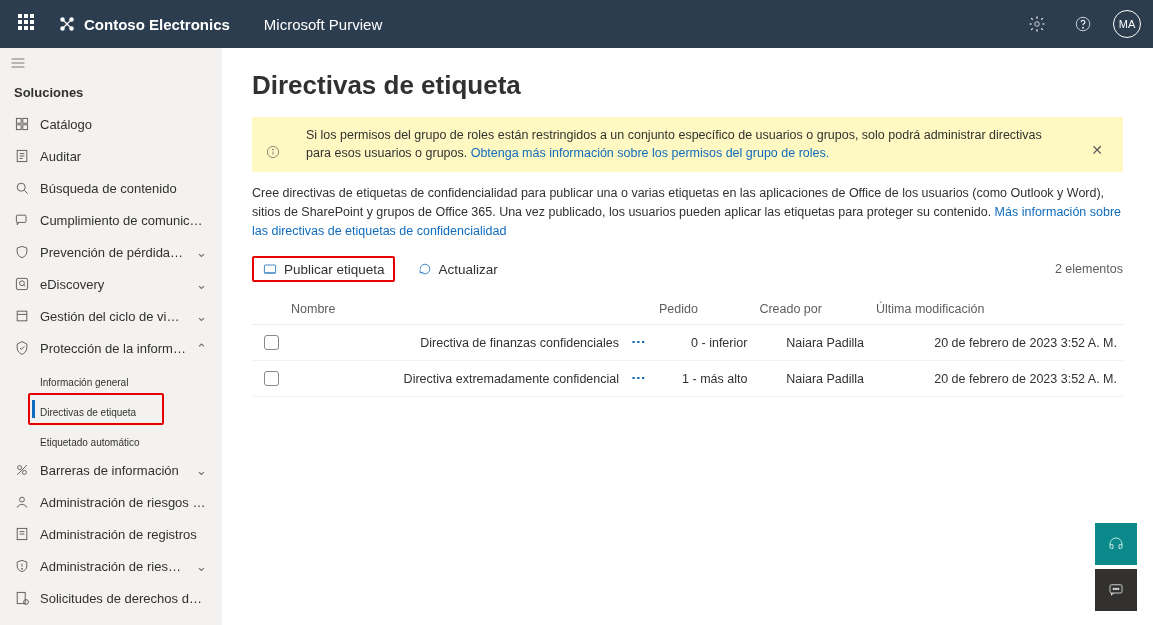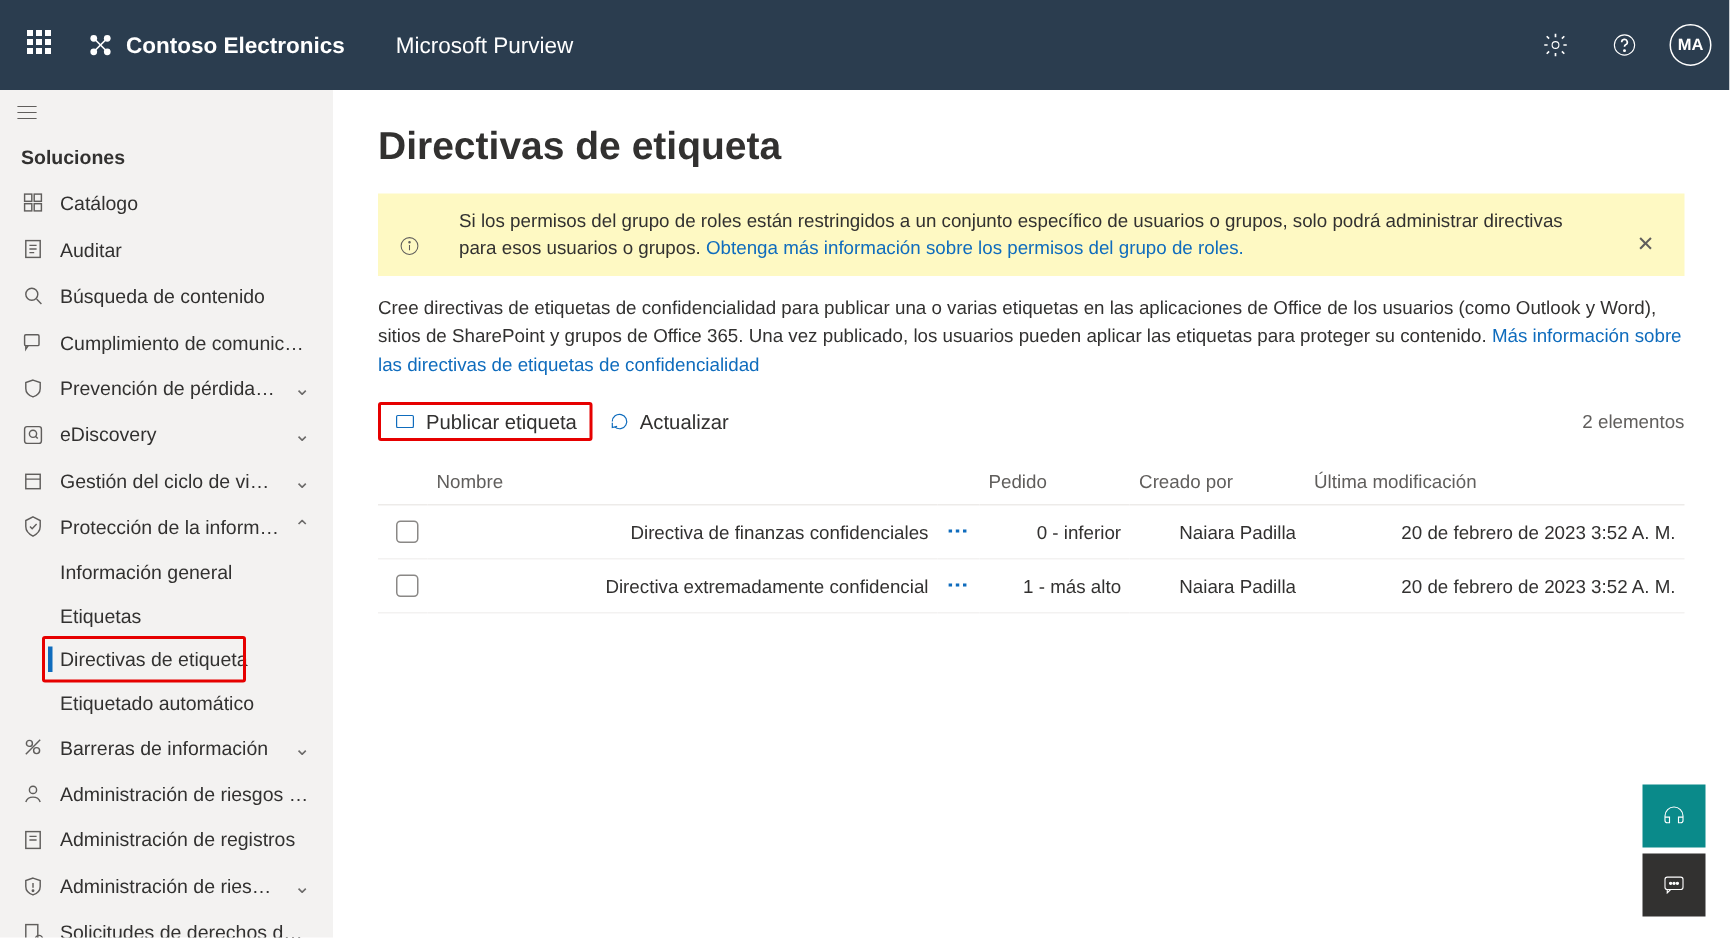--- a/index.html
+++ b/index.html
@@ -1,60 +1,60 @@
 <!DOCTYPE html>
 <html><head>
 <meta charset="utf-8">
 <style>
 * { box-sizing: border-box; margin: 0; padding: 0; }
 body { font-family: "Segoe UI", Tahoma, sans-serif; font-size: 13px; color: #323130; background: #fff; width: 1153px; height: 625px; overflow: hidden; position: relative; }
 
 
-.header { height: 60px; background: #2b3d4f; color: #fff; display: flex; align-items: center; padding: 0 12px; gap: 14px; }
+.header { height: 48px; background: #2b3d4f; color: #fff; display: flex; align-items: center; padding: 0 12px; gap: 14px; }
 .waffle { width: 20px; height: 20px; display: grid; grid-template-columns: repeat(3,4px); grid-template-rows: repeat(3,4px); gap: 2px; }
 .waffle span { background: #fff; }
 .org-logo { display: flex; align-items: center; gap: 8px; font-size: 15px; font-weight: 600; }
 .org-logo svg { width: 18px; height: 18px; fill: #fff; }
 .product-name { font-size: 15px; margin-left: 20px; font-weight: 400; }
 .header-spacer { flex: 1; }
 .header-icon { width: 32px; height: 32px; display: flex; align-items: center; justify-content: center; cursor: pointer; }
 .header-icon svg { width: 18px; height: 18px; stroke: #fff; fill: none; }
-.avatar { width: 28px; height: 28px; border: 1px solid #fff; border-radius: 50%; display: flex; align-items: center; justify-content: center; font-size: 11px; font-weight: bold; }
+.avatar { width: 28px; height: 28px; border: 1px solid #fff; border-radius: 50%; display: flex; align-items: center; justify-content: center; font-size: 11px; }
 
 
 .body-row { display: flex; height: calc(100% - 48px); }
 
 
 .sidebar { width: 222px; background: #f3f2f1; border-right: 0; display: flex; flex-direction: column; overflow-y: auto; font-size: 13px; }
 .collapse-row { padding: 8px 10px; }
 .collapse-btn svg { width: 16px; height: 14px; stroke: #605e5c; fill: none; }
 .section-title { font-weight: 600; padding: 4px 14px 8px; font-size: 13px; }
 .nav-item { display: flex; align-items: center; gap: 10px; padding: 6px 14px; cursor: pointer; color: #323130; position: relative; height: 32px; }
 .nav-icon { width: 16px; height: 16px; display: flex; align-items: center; justify-content: center; }
 .nav-icon svg { width: 16px; height: 16px; stroke: #605e5c; fill: none; stroke-width: 1.2; }
 .nav-label { flex: 1; white-space: nowrap; overflow: hidden; text-overflow: ellipsis; }
 .chevron { width: 12px; opacity: .7; }
-.sub-item { display: flex; align-items: center; padding: 6px 14px 6px 40px; height: 30px; cursor: pointer; font-size: 13px; color: #323130; position: relative; }
+.sub-item { display: flex; align-items: flex-end; padding: 6px 14px 6px 40px; height: 30px; cursor: pointer; font-size: 10px; color: #323130; position: relative; }
 .sub-item.active { font-weight: 400; }
 .sub-item.active::before { content: ""; position: absolute; left: 32px; top: 6px; bottom: 6px; width: 3px; background: #0f6cbd; }
 
 
 .main { flex: 1; padding: 22px 30px 0 30px; overflow-y: auto; position: relative; }
 .page-title { font-size: 26px; font-weight: 600; margin-bottom: 16px; }
 .info-bar { background: #fef9c3; border: none; padding: 10px 14px; display: flex; align-items: flex-end; gap: 26px; margin-bottom: 12px; font-size: 12.5px; color: #323130; }
 .info-bar .info-icon svg { width: 14px; height: 14px; stroke: #605e5c; fill: none; }
 .info-text { flex: 1; line-height: 1.4; }
 .info-text a { color: #0f6cbd; text-decoration: none; }
 .btn-outline { border: 1px solid #8a8886; background: #fff; padding: 4px 10px; font-size: 12px; cursor: pointer; line-height: 1.2; text-align: center; }
 .close-x { width: 24px; height: 24px; display: flex; align-items: center; justify-content: center; cursor: pointer; font-size: 14px; color: #605e5c; }
 .description { font-size: 12.5px; line-height: 1.5; margin-bottom: 16px; }
 .description a { color: #0f6cbd; text-decoration: none; }
 
 
-.commands { display: flex; align-items: center; gap: 4px; margin-bottom: 12px; font-size: 13.5px; }
+.commands { display: flex; align-items: center; gap: 16px; margin-bottom: 12px; font-size: 13.5px; }
 .cmd { display: flex; align-items: center; gap: 6px; cursor: pointer; color: #323130; padding: 4px 6px; }
 .cmd svg { width: 16px; height: 16px; stroke: #0f6cbd; fill: none; }
 .cmd-publish { border: 2px solid #e60000; border-radius: 2px; padding: 3px 8px; }
 .cmd-spacer { flex: 1; }
 .count { font-size: 12.5px; color: #605e5c; }
 
 
 .tbl { width: 100%; border-collapse: collapse; font-size: 12.5px; }
 .tbl th { text-align: left; font-weight: 400; color: #605e5c; padding: 8px 6px; border-bottom: 1px solid #edebe9; }
 .tbl td { padding: 10px 6px; border-bottom: 1px solid #f3f2f1; color: #323130; vertical-align: middle; text-align: right; }
@@ -208,23 +208,20 @@
           <svg viewBox="0 0 20 20">
             <path d="M10 2l6 3v5c0 4-3 6.5-6 8-3-1.5-6-4-6-8V5l6-3z"></path>
             <path d="M7.5 10l1.8 1.8L13 8"></path>
           </svg>
         </span>
       <span class="nav-label">Protección de la información</span>
       <span class="chevron">⌃</span>
     </div>
     <div class="sub-item">
         <span>Información general</span>
-      </div>
-    <div class="sub-item">
-        <span>Etiquetas</span>
       </div>
     <div class="sub-item active" style="position:relative;">
       <span>Directivas de etiqueta</span>
       <div class="sub-item-highlight"></div>
     </div>
     <div class="sub-item">
         <span>Etiquetado automático</span>
       </div>
 
     <div class="nav-item">

